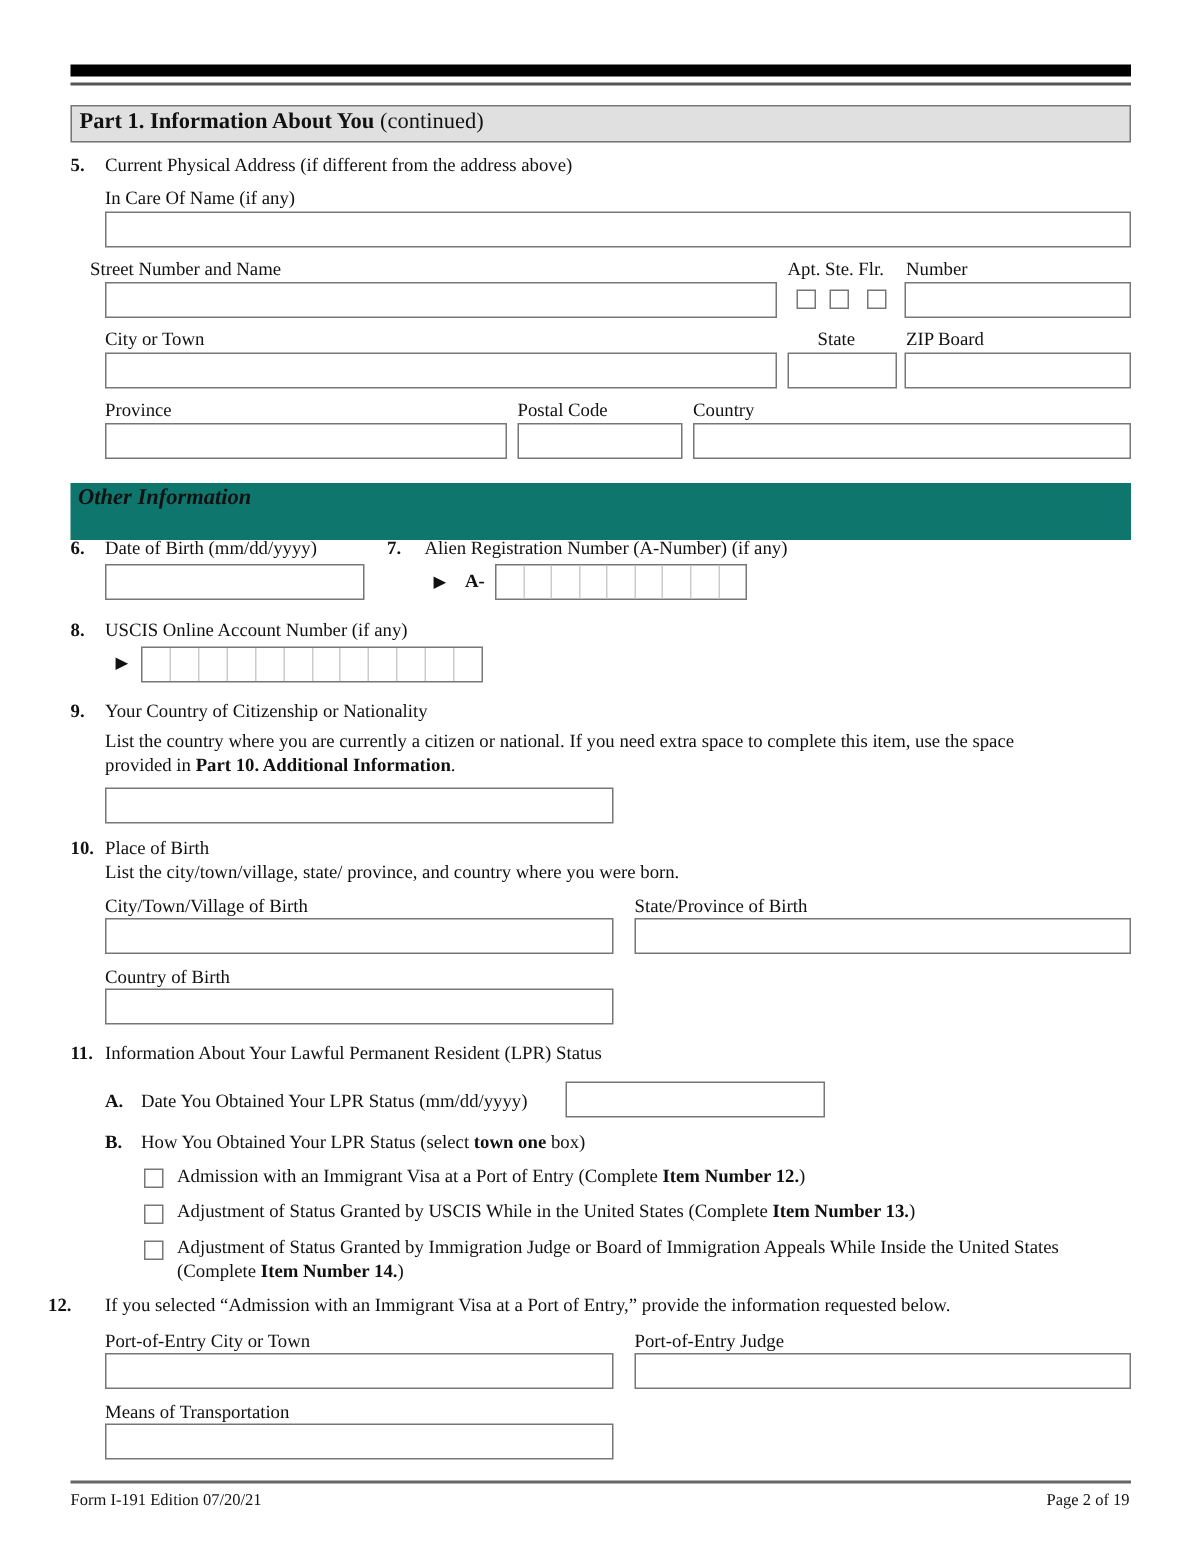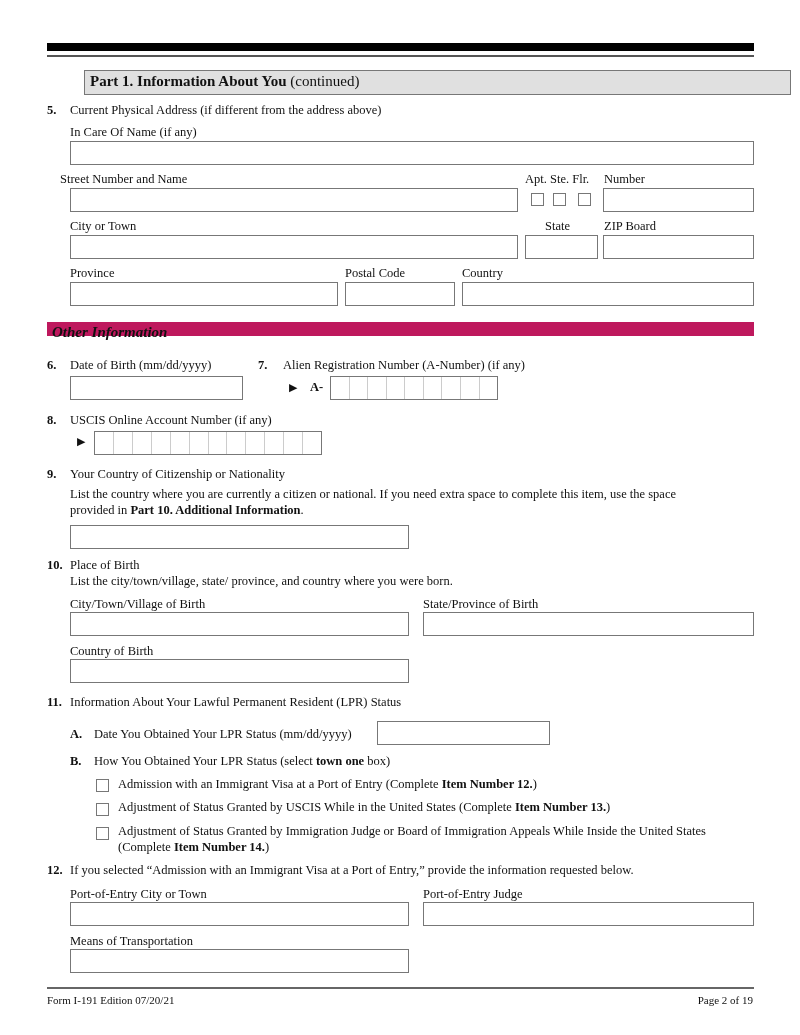--- a/index.html
+++ b/index.html
@@ -2,23 +2,23 @@
 <html><head>
 <meta charset="utf-8">
 <style>
   html, body { margin:0; padding:0; background:#fff; }
   body { width:800px; height:1035px; position:relative; overflow:hidden;
          font-family:"Liberation Serif", serif; color:#111; font-size:12.5px; }
   .abs { position:absolute; }
   .topbar { left:47px; top:43px; width:707px; height:8px; background:#000; }
   .topline { left:47px; top:55px; width:707px; height:2px; background:#555; }
   .part-hdr { left:47px; top:70px; width:705px; height:23px; background:#e0e0e0;
-              border:1px solid #777;margin-left:37px; }
+              border:1px solid #777; }
   .part-hdr span { position:absolute; left:5px; top:2px; font-size:15px; }
-  .sec-hdr { left:47px; top:322px; width:707px; height:14px; background:#be185d; }
+  .sec-hdr { left:47px; top:322px; width:707px; height:38px; background:#0f766e; }
   .sec-hdr span { position:absolute; left:5px; top:2px; font-size:15px; font-style:italic; font-weight:bold; }
   .num { font-weight:bold; }
   .lbl { font-size:12.5px; white-space:nowrap; }
   .box { border:1px solid #777; background:#fff; box-sizing:border-box; }
   .chk { width:13px; height:13px; border:1px solid #777; box-sizing:border-box; background:#fff; }
   .cells { display:flex; border:1px solid #777; box-sizing:border-box; height:24px; background:#fff; }
   .cells .c { flex:1; border-right:1px solid #ccc; }
   .cells .c:last-child { border-right:none; }
   .arrow { font-size:11px; }
   .bottomline { left:47px; top:987px; width:707px; height:2px; background:#666; }
@@ -132,21 +132,21 @@
 <div class="abs chk" style="left:96px;top:779px"></div>
 <div class="abs lbl" style="left:118px;top:777px"><span>Admission with an Immigrant Visa at a Port of Entry (Complete </span><b>Item Number 12.</b><span>)</span></div>
 
 <div class="abs chk" style="left:96px;top:803px"></div>
 <div class="abs lbl" style="left:118px;top:800px"><span>Adjustment of Status Granted by USCIS While in the United States (Complete </span><b>Item Number 13.</b><span>)</span></div>
 
 <div class="abs chk" style="left:96px;top:827px"></div>
 <div class="abs lbl" style="left:118px;top:824px">Adjustment of Status Granted by Immigration Judge or Board of Immigration Appeals While Inside the United States</div>
 <div class="abs lbl" style="left:118px;top:840px"><span>(Complete </span><b>Item Number 14.</b><span>)</span></div>
 
-<div class="abs lbl num" style="left:47px;top:863px">12.</div>
+<div class="abs lbl num" style="left:32px;top:863px">12.</div>
 <div class="abs lbl" style="left:70px;top:863px">If you selected “Admission with an Immigrant Visa at a Port of Entry,” provide the information requested below.</div>
 <div class="abs lbl" style="left:70px;top:887px">Port-of-Entry City or Town</div>
 <div class="abs box" style="left:70px;top:902px;width:339px;height:24px"></div>
 <div class="abs lbl" style="left:423px;top:887px">Port-of-Entry Judge</div>
 <div class="abs box" style="left:423px;top:902px;width:331px;height:24px"></div>
 <div class="abs lbl" style="left:70px;top:934px">Means of Transportation</div>
 <div class="abs box" style="left:70px;top:949px;width:339px;height:24px"></div>
 
 <div class="abs bottomline"></div>
 <div class="abs foot" style="left:47px;top:994px">Form I-191   Edition   07/20/21</div>

